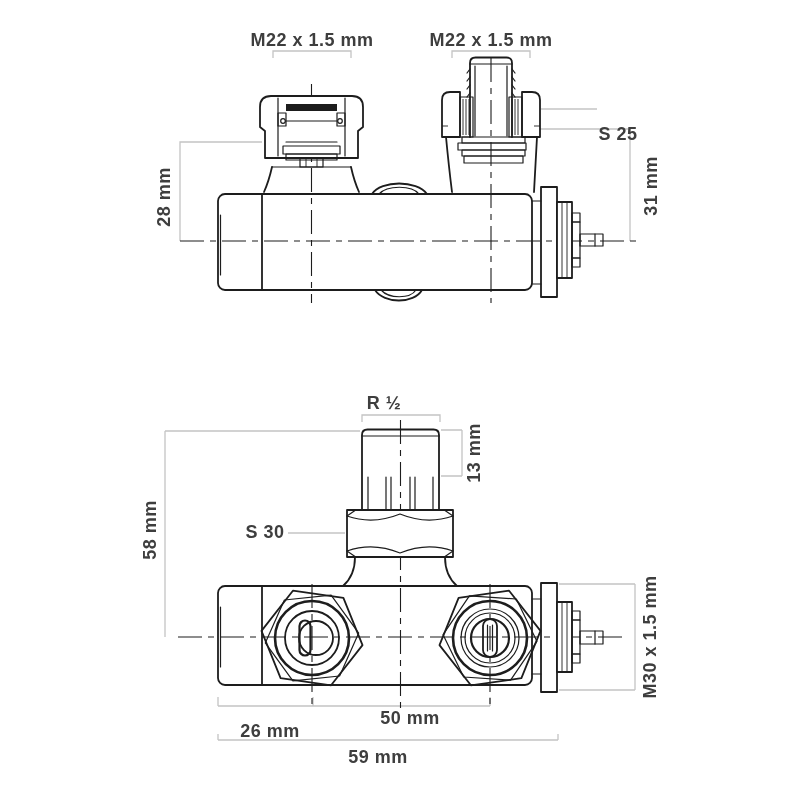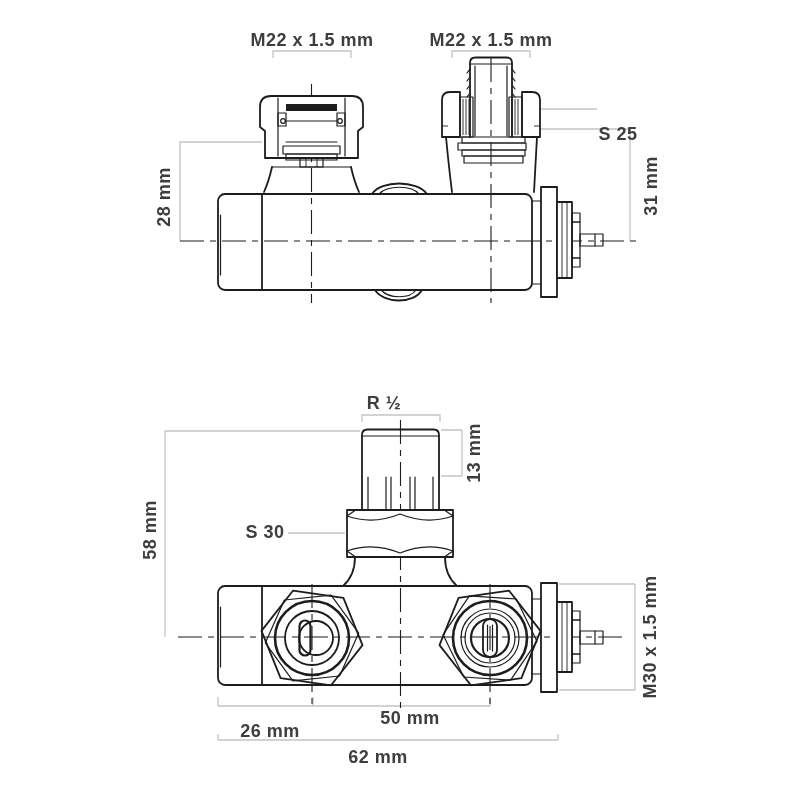--- a/index.html
+++ b/index.html
@@ -205,15 +205,15 @@
 <div class="lbl rot" style="left:164px;top:197px;">28 mm</div>
 <div class="lbl rot" style="left:651px;top:186px;">31 mm</div>
 
 <div class="lbl" style="left:384px;top:403px;">R ½</div>
 <div class="lbl rot" style="left:474px;top:453px;">13 mm</div>
 <div class="lbl" style="left:265px;top:532px;">S 30</div>
 <div class="lbl rot" style="left:150px;top:530px;">58 mm</div>
 <div class="lbl rot" style="left:650px;top:637px;">M30 x 1.5 mm</div>
 <div class="lbl" style="left:270px;top:723px;margin-top:8px;">26 mm</div>
 <div class="lbl" style="left:410px;top:718px;">50 mm</div>
-<div class="lbl" style="left:378px;top:757px;">62 mm</div>
+<div class="lbl" style="left:378px;top:757px;">59 mm</div>
 
 </div>
 
 </body></html>

